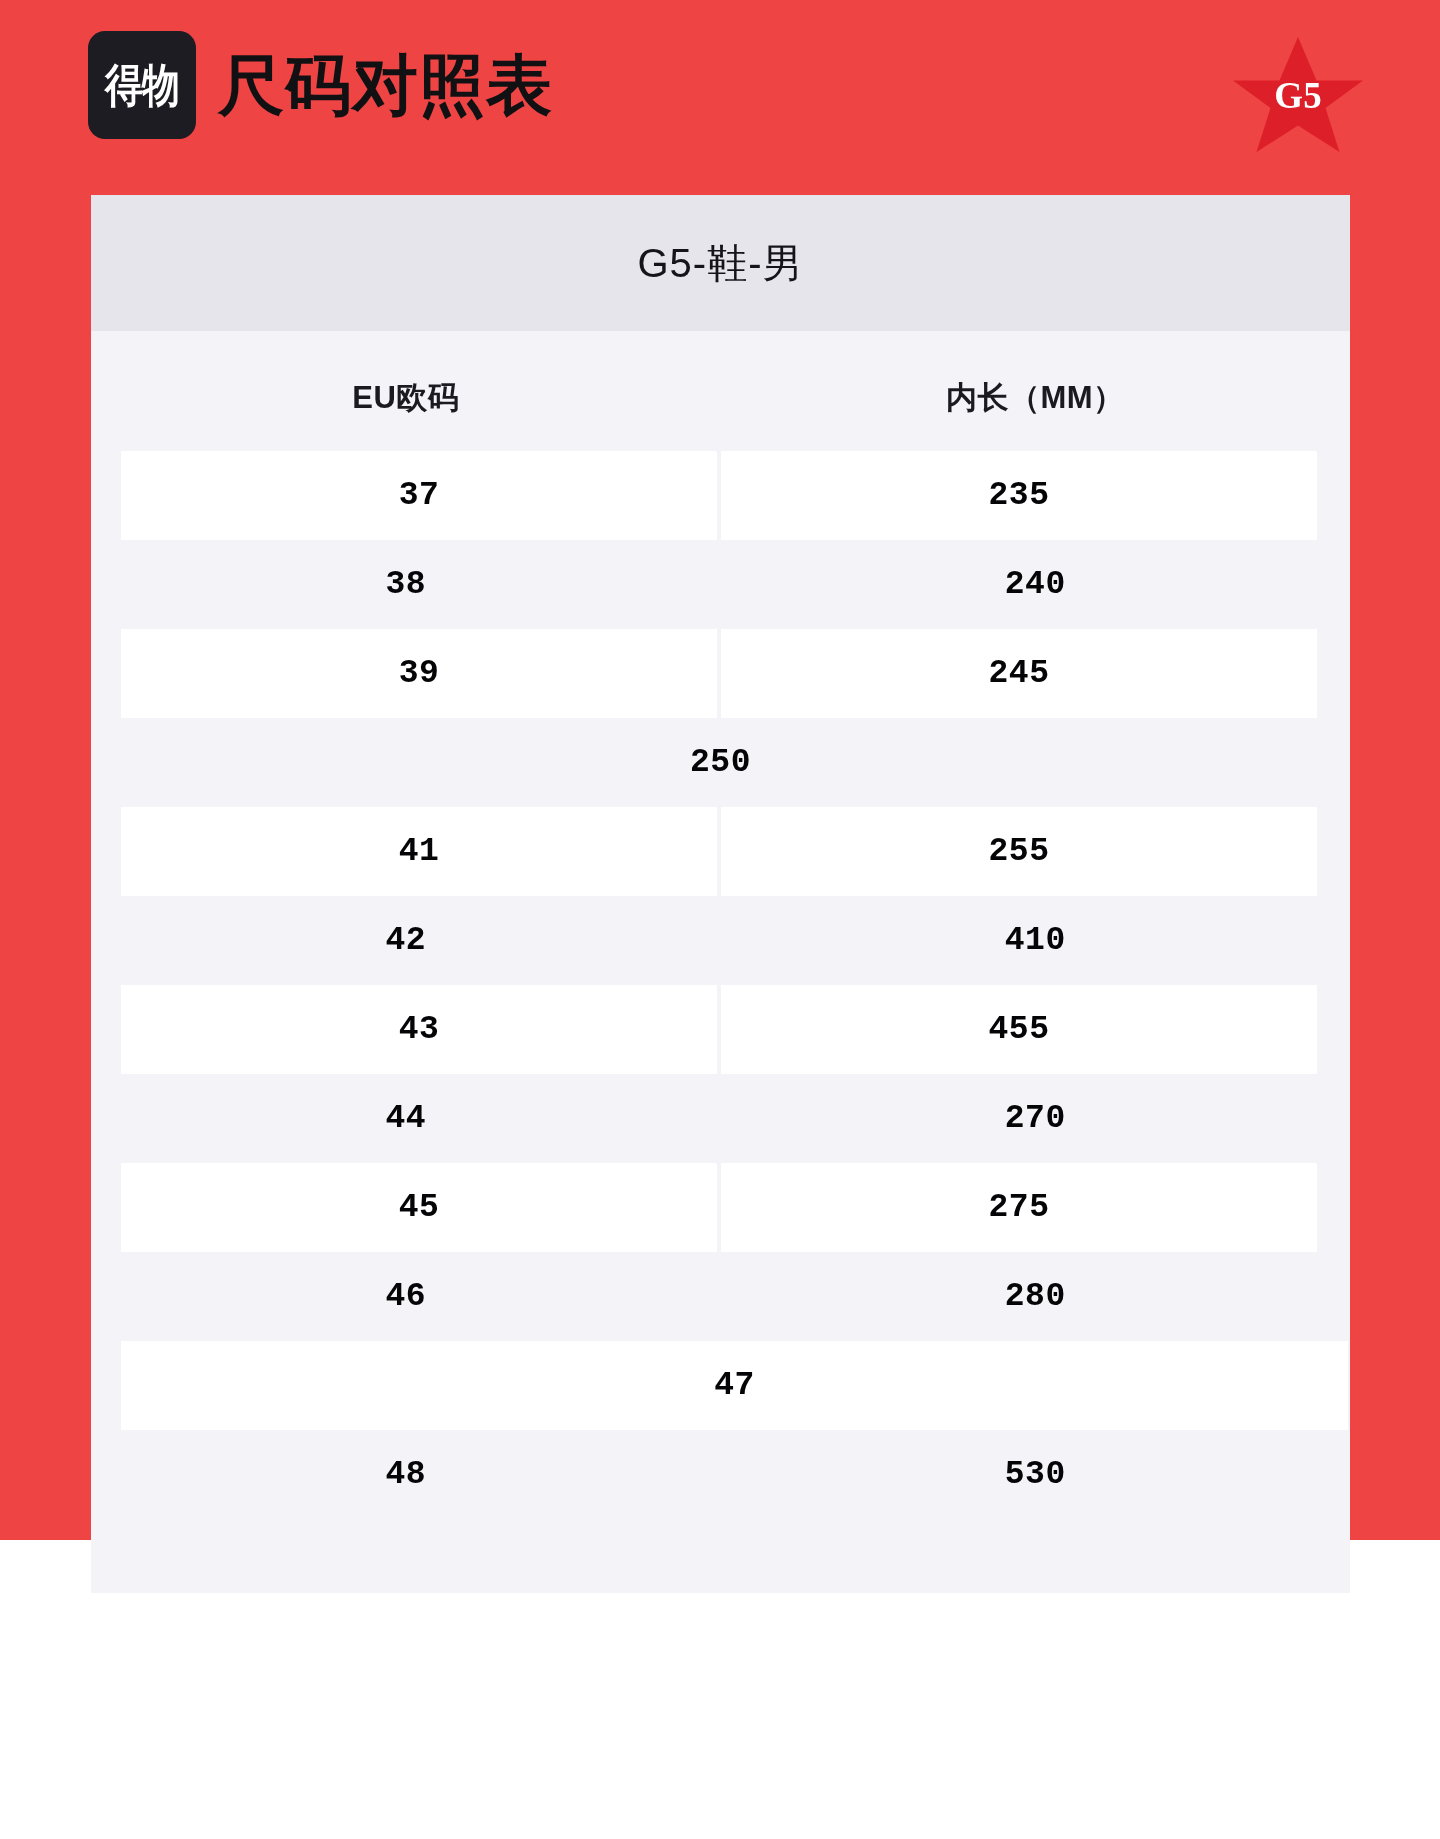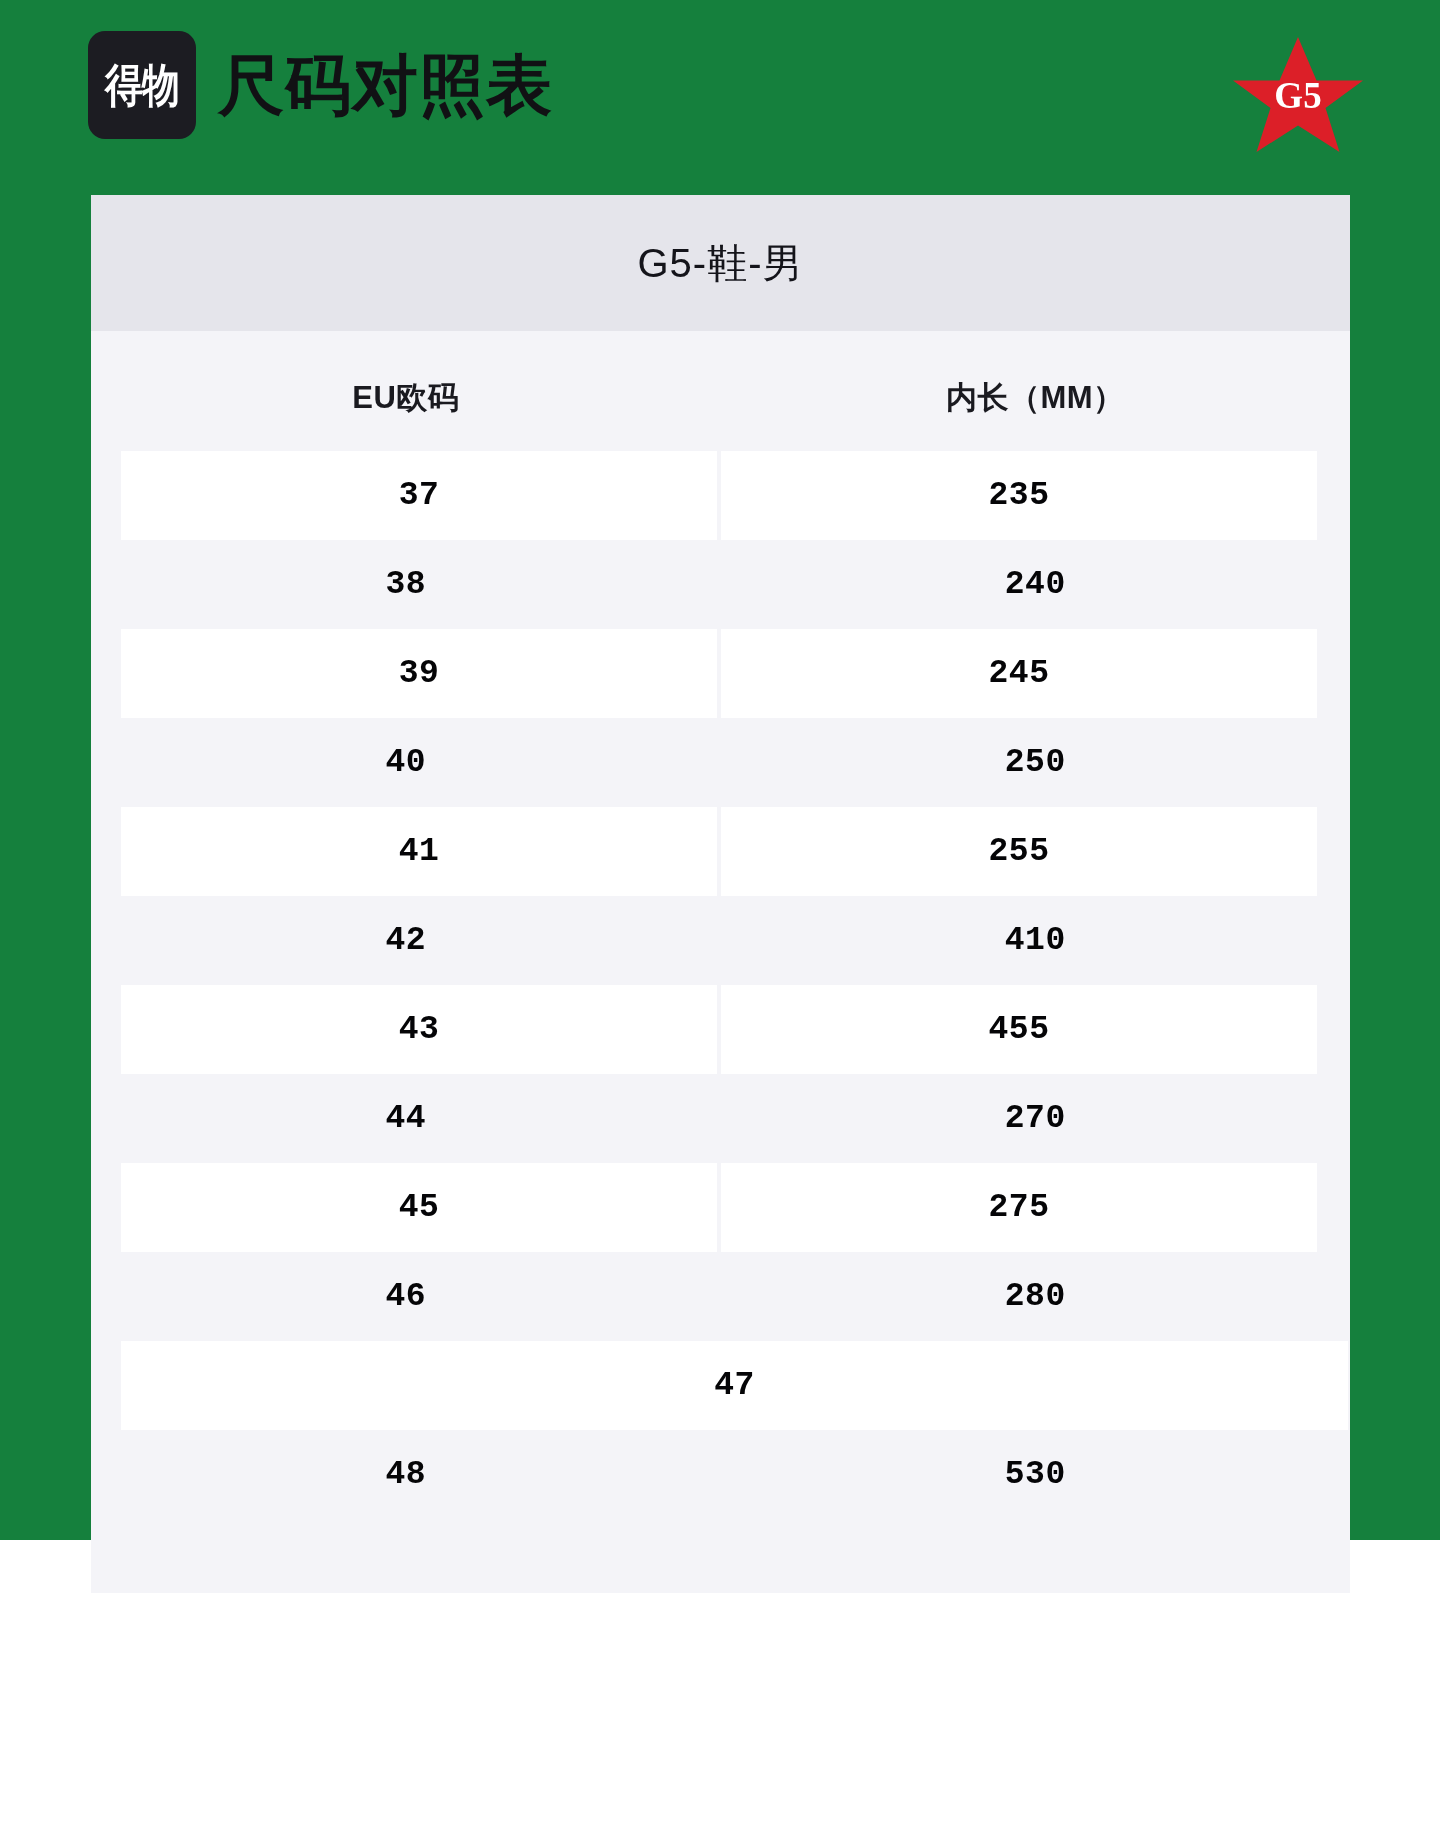--- a/index.html
+++ b/index.html
@@ -12,21 +12,21 @@
     height: 1839px;
     font-family: "Liberation Sans", "DejaVu Sans", sans-serif;
     color: #111114;
     overflow: hidden;
   }
 
   .page {
     position: relative;
     width: 1440px;
     height: 1540px;
-    background: #15803d;
+    background: #ef4444;
   }
 
   
   .header {
     position: absolute;
     left: 0;
     top: 0;
     width: 1440px;
     height: 170px;
     display: flex;
@@ -200,21 +200,20 @@
           </div>
           <div class="data-row tint">
             <div class="cell left">38</div>
             <div class="cell right">240</div>
           </div>
           <div class="data-row plain">
             <div class="cell left">39</div>
             <div class="cell right">245</div>
           </div>
           <div class="data-row tint">
-            <div class="cell left">40</div>
             <div class="cell right">250</div>
           </div>
           <div class="data-row plain">
             <div class="cell left">41</div>
             <div class="cell right">255</div>
           </div>
           <div class="data-row tint">
             <div class="cell left">42</div>
             <div class="cell right">410</div>
           </div>

